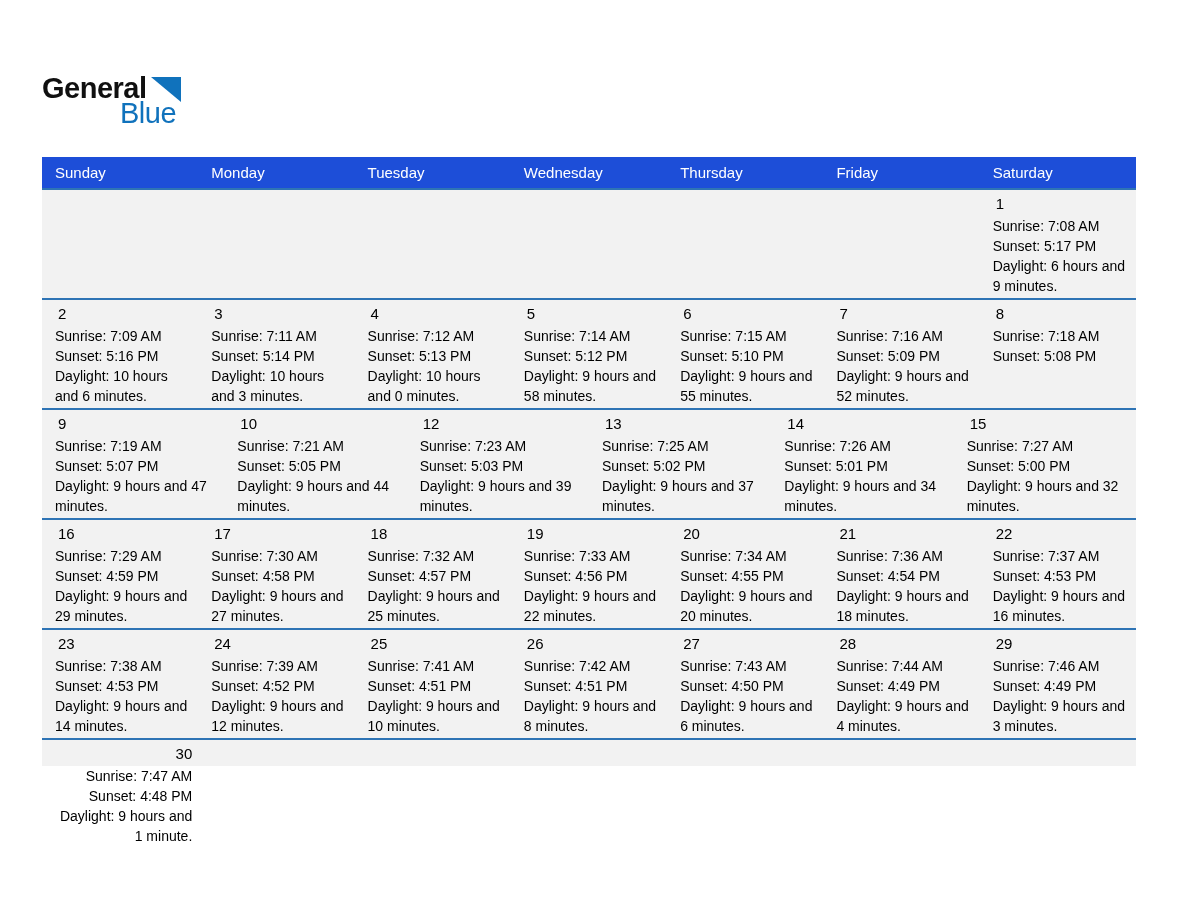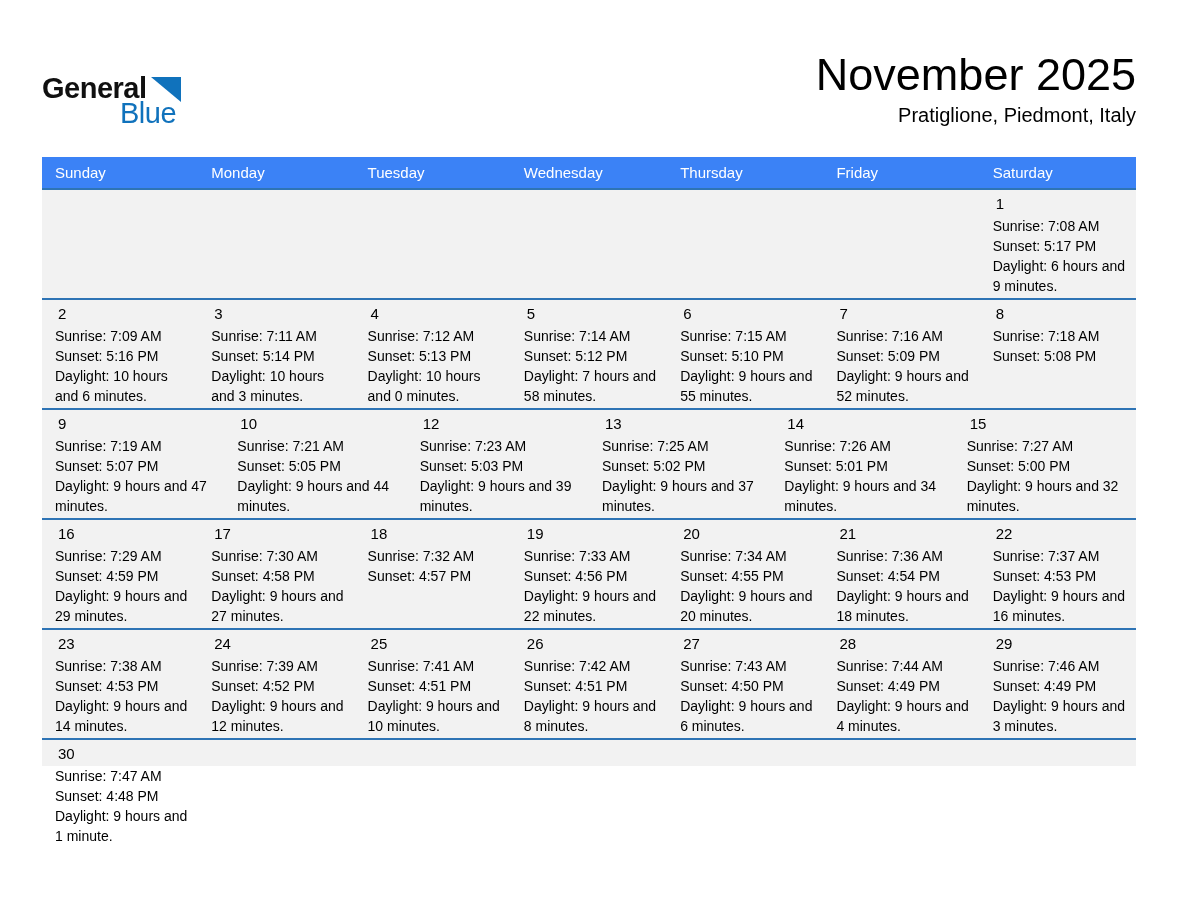--- a/index.html
+++ b/index.html
@@ -18,22 +18,22 @@
     overflow: hidden;
   }
 
   
   .top {
     position: absolute;
     left: 42px;
     right: 52px;
     top: 52px;
     display: flex;
-    justify-content: space-between;
     align-items: flex-start;
+    flex-direction: column;
   }
   .logo {
     position: relative;
     width: 220px;
     height: 84px;
     margin-top: 22px;
   }
   .logo-general {
     position: absolute;
     left: 0;
@@ -82,21 +82,21 @@
   
   .calendar {
     position: absolute;
     left: 42px;
     top: 157px;
     width: 1094px;
   }
   .weekday-header {
     display: flex;
     height: 31px;
-    background: #3b82f6;
+    background: #1d4ed8;
   }
   .wd {
     flex: 1 1 0;
     color: #ffffff;
     font-size: 15px;
     padding: 7px 4px 0 13px;
     overflow: hidden;
     white-space: nowrap;
   }
   .week-row {
@@ -105,20 +105,21 @@
     border-top: 2px solid #2E74B5;
     height: 110px;
   }
   .week-row.last-week {
     height: auto;
     min-height: 106px;
     background: linear-gradient(#F2F2F2, #F2F2F2) no-repeat;
     background-size: 100% 26px;
     background-color: transparent;
     padding-bottom: 4px;
+    text-align: right;
   }
   .day-cell {
     flex: 1 1 0;
     padding: 4px 6px 0 13px;
     overflow: hidden;
   }
   .day-number {
     font-size: 15px;
     line-height: 19px;
     margin-bottom: 3px;
@@ -187,21 +188,21 @@
           <div class="day-cell">
             <div class="day-number">4</div>
             <div class="day-line">Sunrise: 7:12 AM</div>
             <div class="day-line">Sunset: 5:13 PM</div>
             <div class="day-line">Daylight: 10 hours and 0 minutes.</div>
           </div>
           <div class="day-cell">
             <div class="day-number">5</div>
             <div class="day-line">Sunrise: 7:14 AM</div>
             <div class="day-line">Sunset: 5:12 PM</div>
-            <div class="day-line">Daylight: 7 hours and 58 minutes.</div>
+            <div class="day-line">Daylight: 9 hours and 58 minutes.</div>
           </div>
           <div class="day-cell">
             <div class="day-number">6</div>
             <div class="day-line">Sunrise: 7:15 AM</div>
             <div class="day-line">Sunset: 5:10 PM</div>
             <div class="day-line">Daylight: 9 hours and 55 minutes.</div>
           </div>
           <div class="day-cell">
             <div class="day-number">7</div>
             <div class="day-line">Sunrise: 7:16 AM</div>
@@ -262,20 +263,21 @@
           <div class="day-cell">
             <div class="day-number">17</div>
             <div class="day-line">Sunrise: 7:30 AM</div>
             <div class="day-line">Sunset: 4:58 PM</div>
             <div class="day-line">Daylight: 9 hours and 27 minutes.</div>
           </div>
           <div class="day-cell">
             <div class="day-number">18</div>
             <div class="day-line">Sunrise: 7:32 AM</div>
             <div class="day-line">Sunset: 4:57 PM</div>
+            <div class="day-line">Daylight: 9 hours and 25 minutes.</div>
           </div>
           <div class="day-cell">
             <div class="day-number">19</div>
             <div class="day-line">Sunrise: 7:33 AM</div>
             <div class="day-line">Sunset: 4:56 PM</div>
             <div class="day-line">Daylight: 9 hours and 22 minutes.</div>
           </div>
           <div class="day-cell">
             <div class="day-number">20</div>
             <div class="day-line">Sunrise: 7:34 AM</div>

